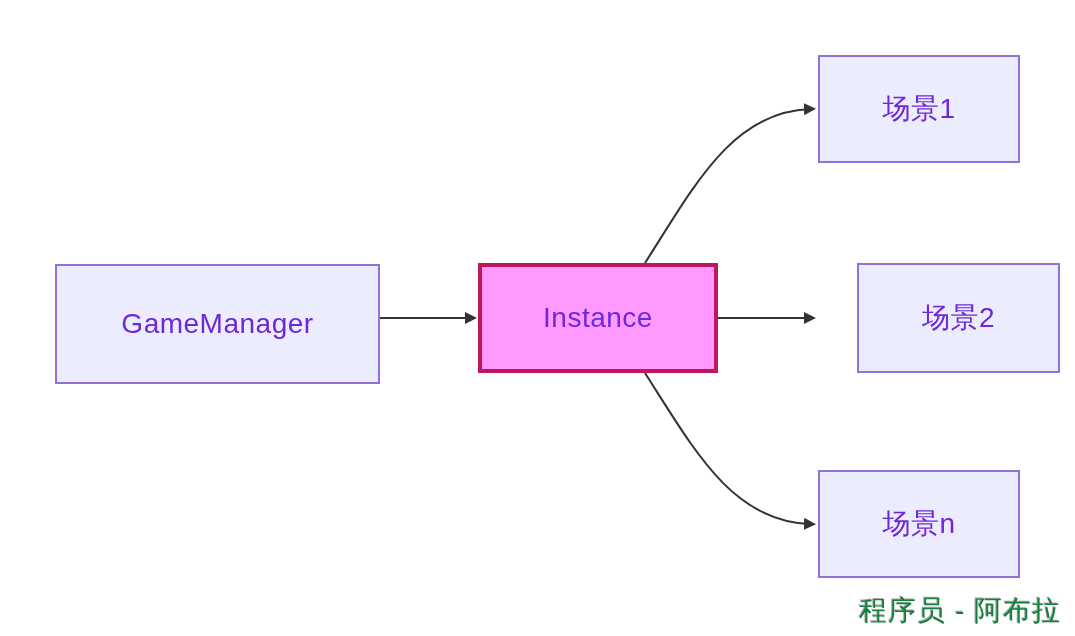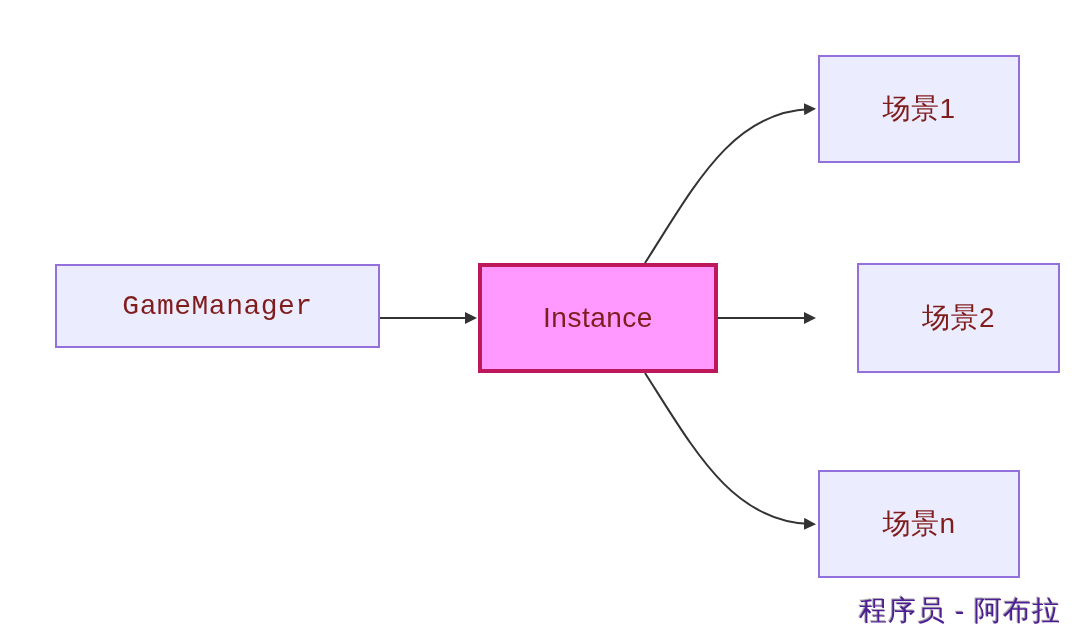--- a/index.html
+++ b/index.html
@@ -23,43 +23,43 @@
     height: 636px;
     pointer-events: none;
   }
   .node {
     position: absolute;
     display: flex;
     align-items: center;
     justify-content: center;
     box-sizing: border-box;
     font-size: 28px;
-    color: #7f1d1d;
+    color: #6d28d9;
     letter-spacing: 0.5px;
     text-align: center;
   }
   .node-default {
     background: #ECECFF;
     border: 2px solid #9370DB;
   }
   .node-highlight {
     background: #FF99FF;
     border: 4px solid #be185d;
   }
-  #node-gamemanager { left: 55px;  top: 264px; width: 325px; height: 84px; font-family: Liberation Mono, monospace; }
+  #node-gamemanager { left: 55px;  top: 264px; width: 325px; height: 120px; }
   #node-instance    { left: 478px; top: 263px; width: 240px; height: 110px; }
   #node-scene1      { left: 818px; top: 55px;  width: 202px; height: 108px; }
   #node-scene2      { left: 817px; top: 263px; width: 203px; height: 110px; margin-left: 40px; }
   #node-scenen      { left: 818px; top: 470px; width: 202px; height: 108px; }
   .watermark {
     position: absolute;
     right: 14px;
     bottom: 6px;
     font-size: 28px;
-    color: #4c1d95;
+    color: #15803d;
     text-shadow: -1px -1px 0 #a8a8a8, 1px 1px 0 #ffffff;
     letter-spacing: 1px;
     white-space: nowrap;
     margin-left: 16px;
   }
 </style>
 </head>
 <body>
 
 <div class="canvas">

